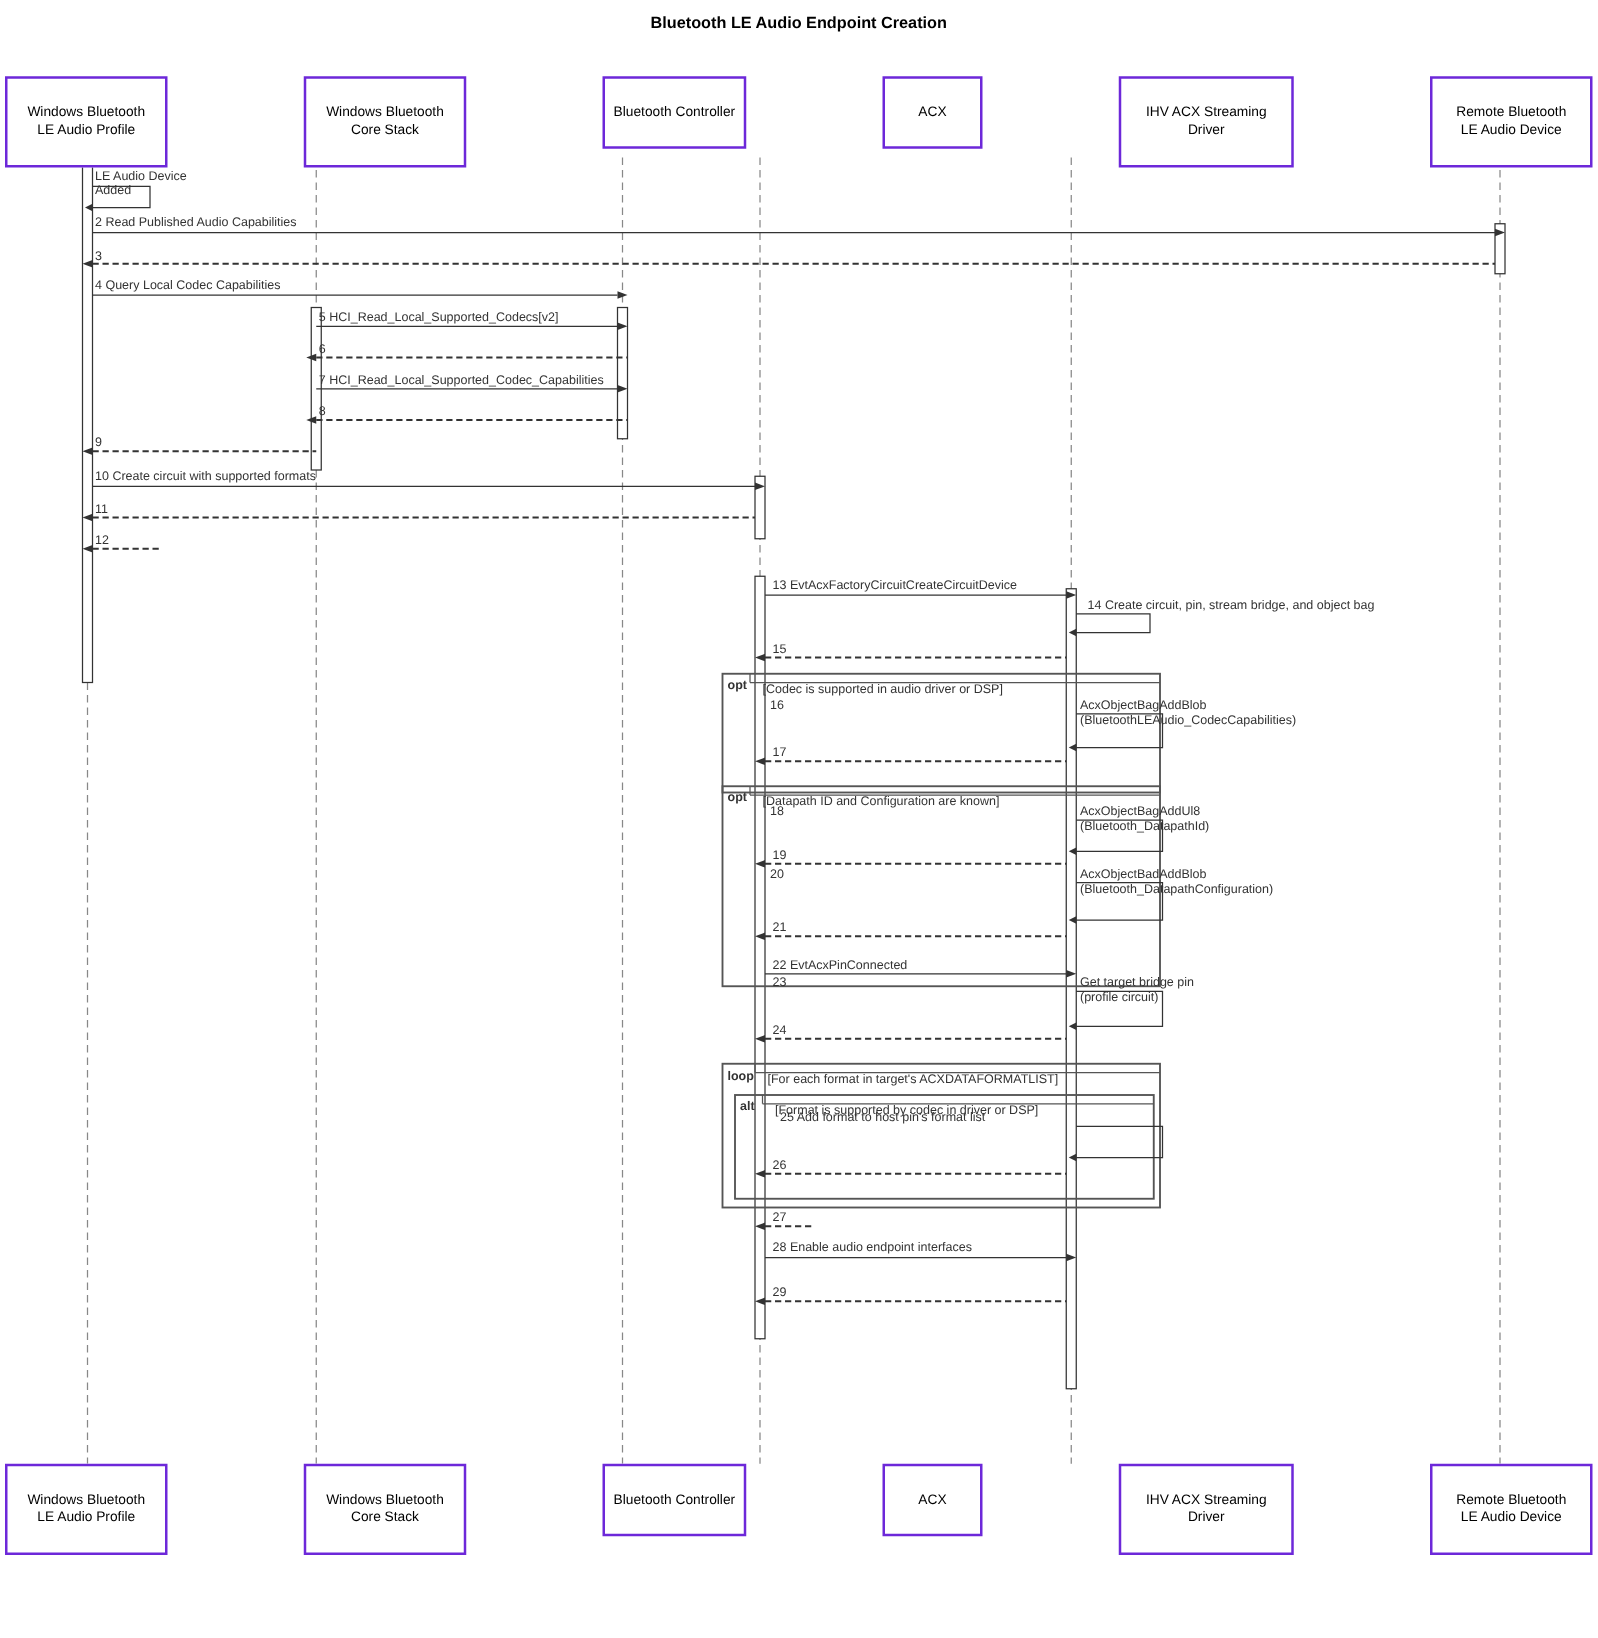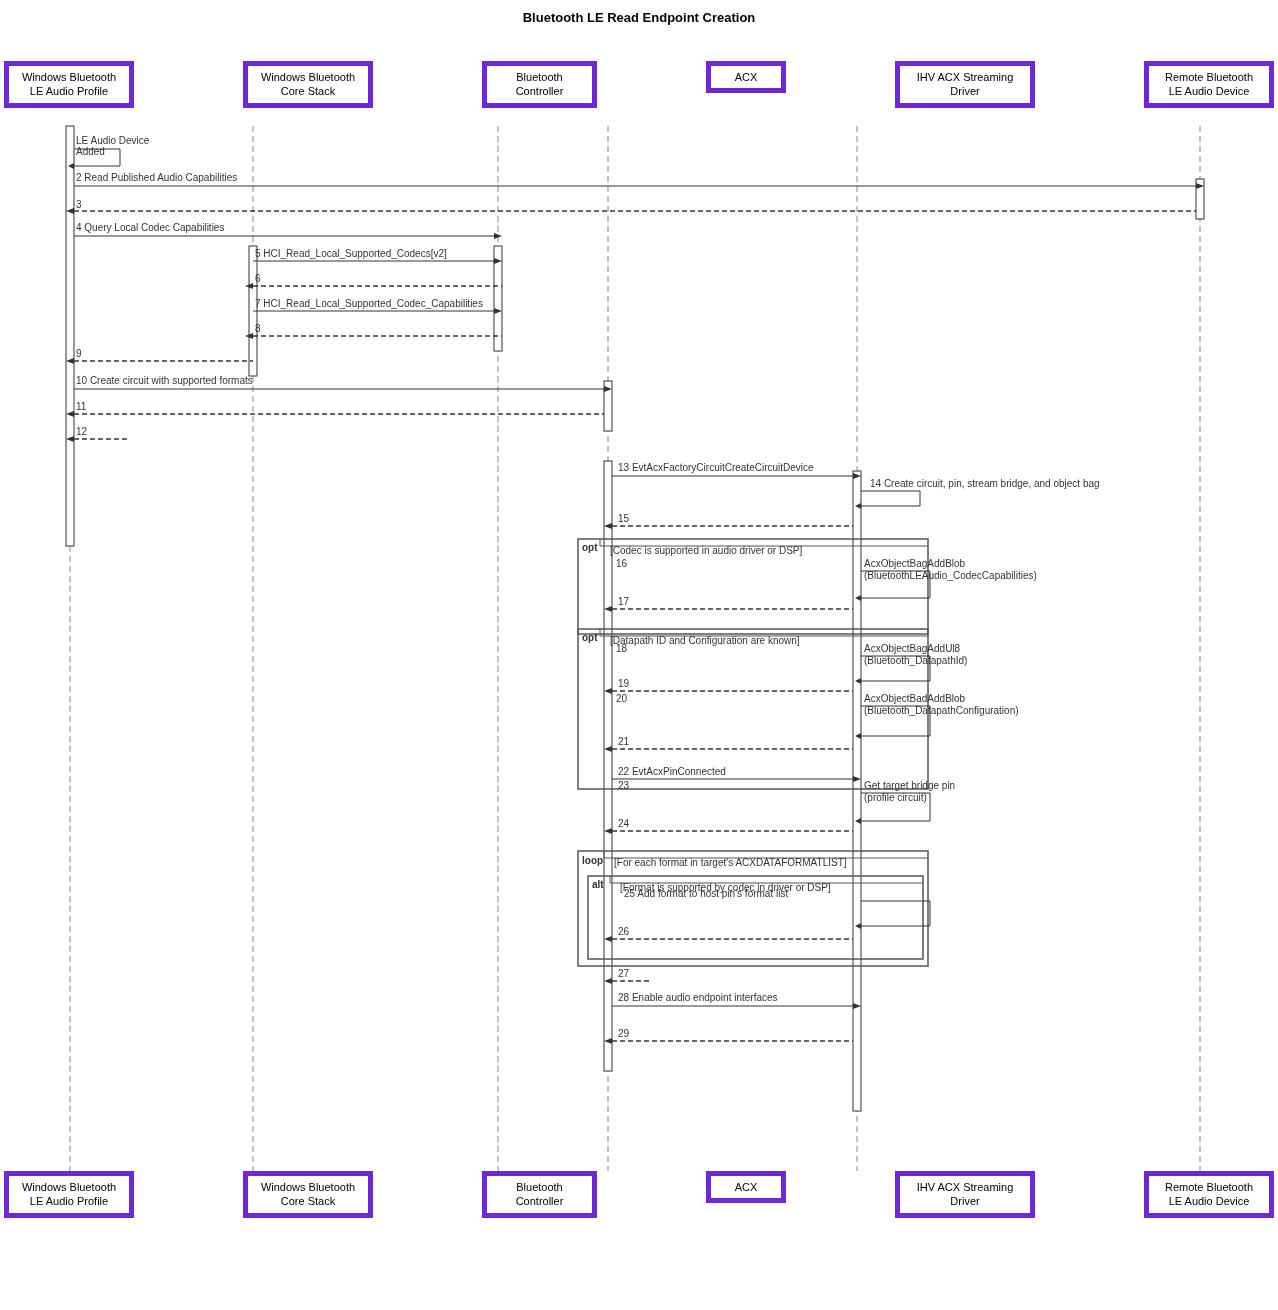--- a/index.html
+++ b/index.html
@@ -12,36 +12,36 @@
       position: relative;
       overflow: hidden;
     }
     .diagram-title {
       text-align: center;
       font-weight: bold;
       font-size: 13px;
       padding: 10px 0 6px 0;
     }
     .actor-box {
-      border: 5px solid #6d28d9;
+      border: 2px solid #6d28d9;
       text-align: center;
-      padding: 4px 6px;
+      padding: 20px 6px;
       font-size: 11px;
       background: #fff;
       min-width: 80px;
       max-width: 140px;
       line-height: 1.3;
       z-index: 10;
       position: relative;
     }
   </style>
 </head>
 <body>
 
-<div class="diagram-title">Bluetooth LE Read Endpoint Creation</div>
+<div class="diagram-title">Bluetooth LE Audio Endpoint Creation</div>
 
 <div id="main-diagram" style="position:relative; width:1278px; height:1200px;">
 
   <div style="position:absolute; top:30px; left:0; width:1278px; display:flex; align-items:flex-start; justify-content:space-between; padding:0 4px;">
     <div class="actor-box" style="width:130px;">Windows Bluetooth<br>LE Audio Profile</div>
     <div class="actor-box" style="width:130px;">Windows Bluetooth<br>Core Stack</div>
     <div class="actor-box" style="width:115px;">Bluetooth Controller</div>
     <div class="actor-box" style="width:50px;">ACX</div>
     <div class="actor-box" style="width:155px;">IHV ACX Streaming Driver</div>
     <div class="actor-box" style="width:130px;">Remote Bluetooth<br>LE Audio Device</div>

